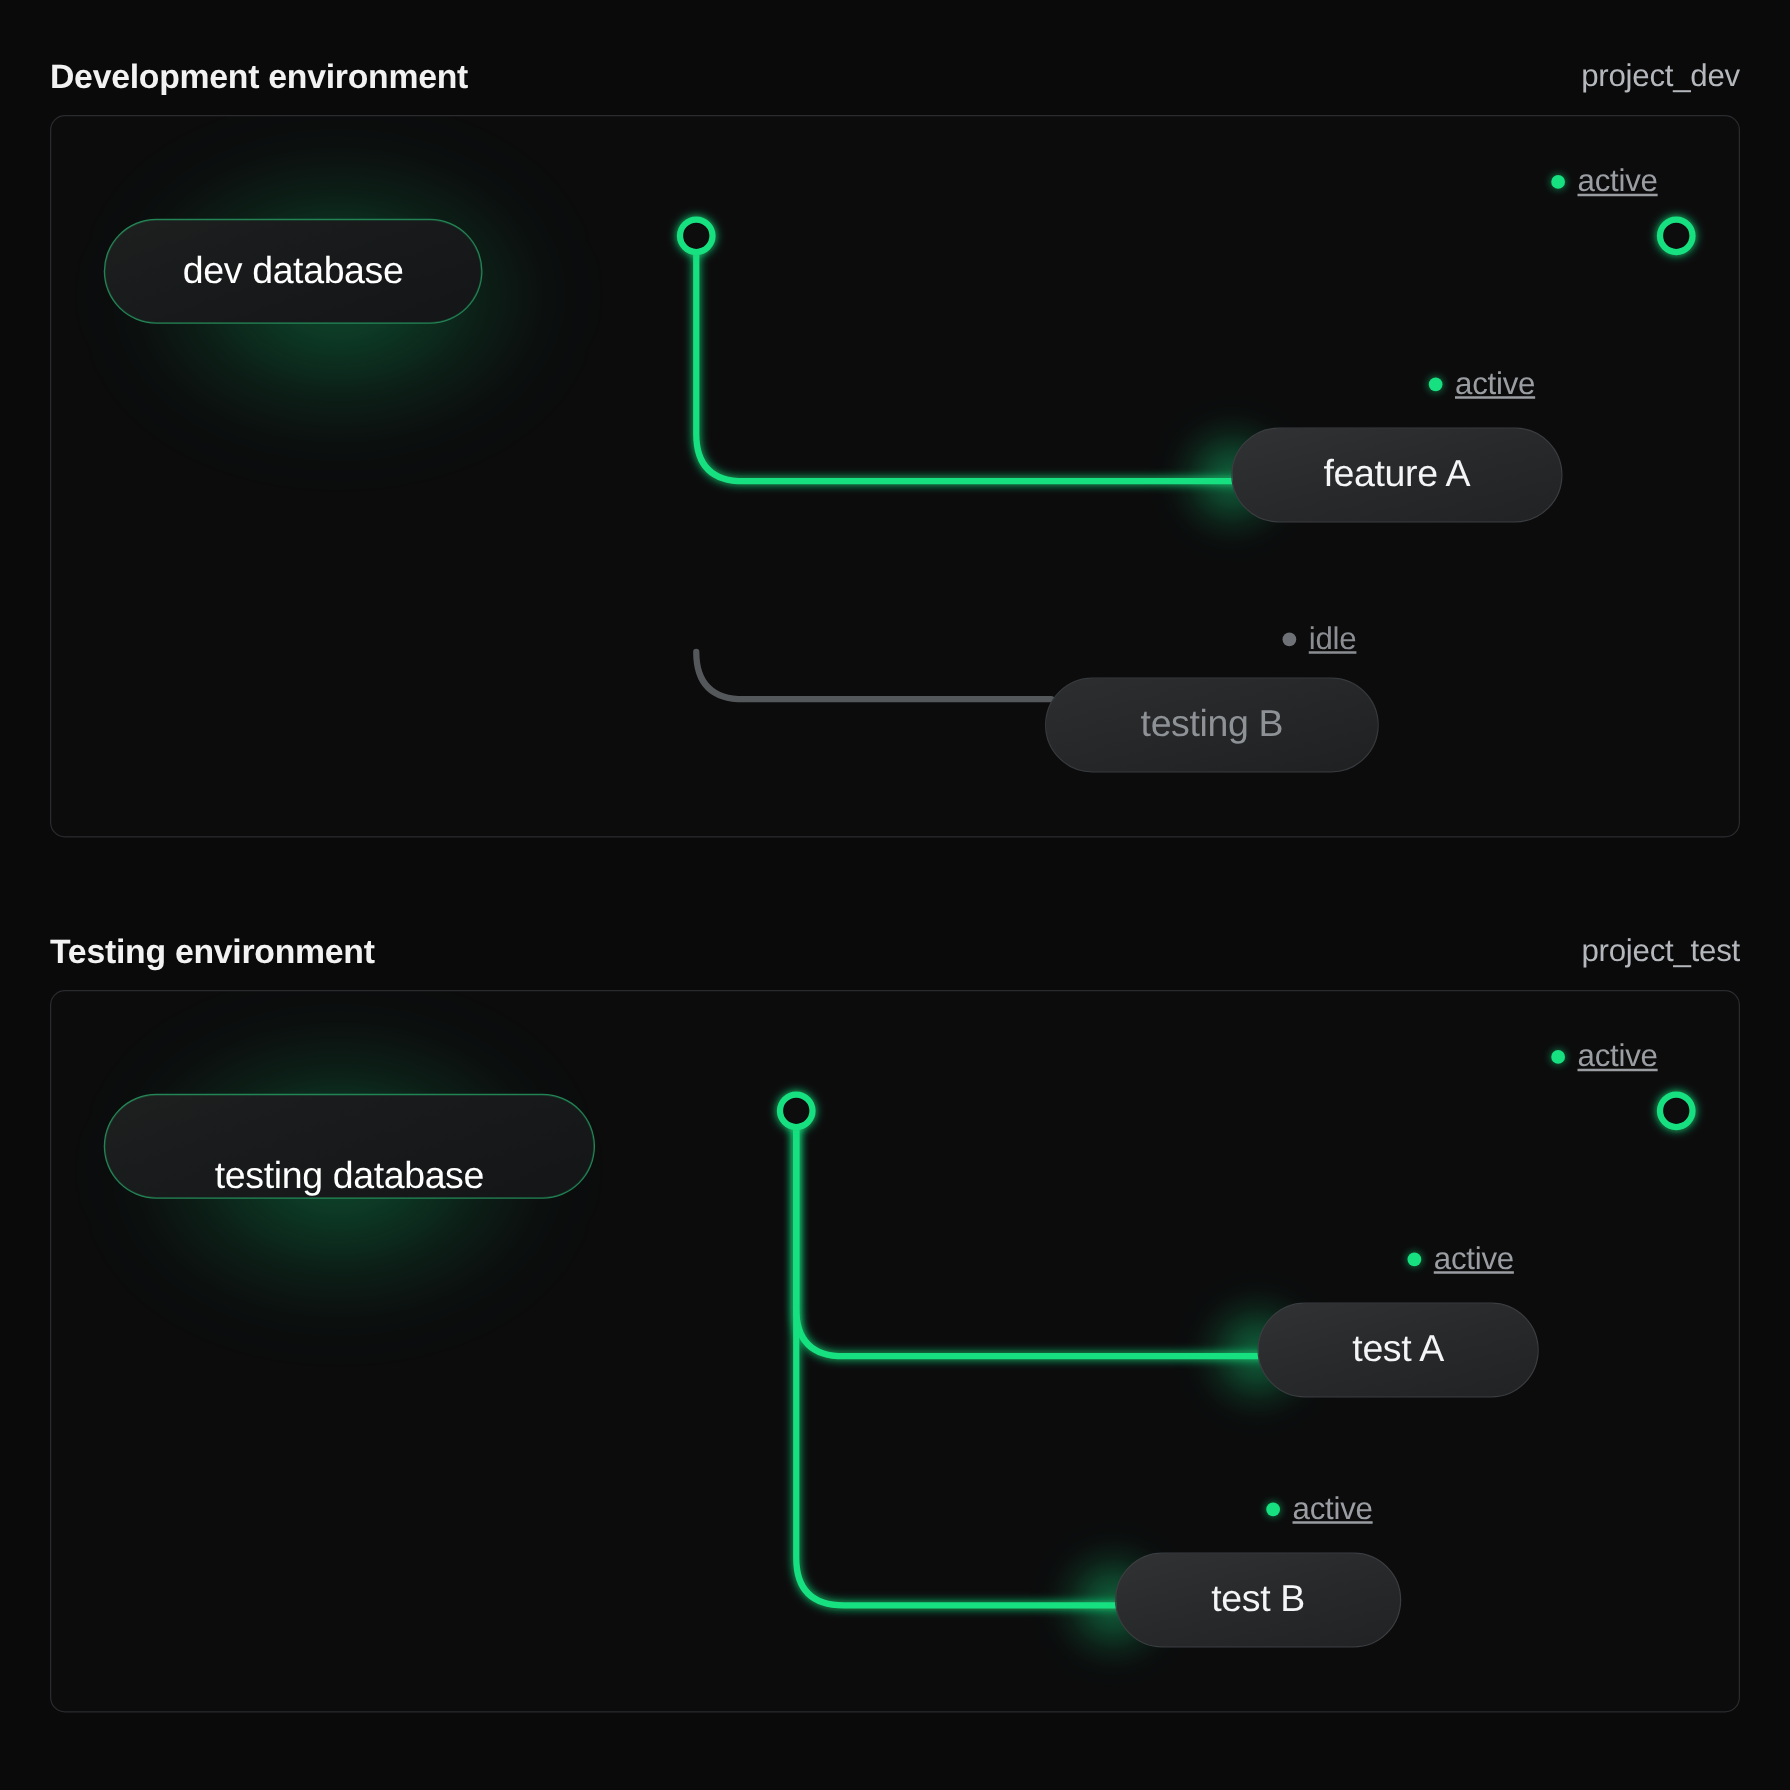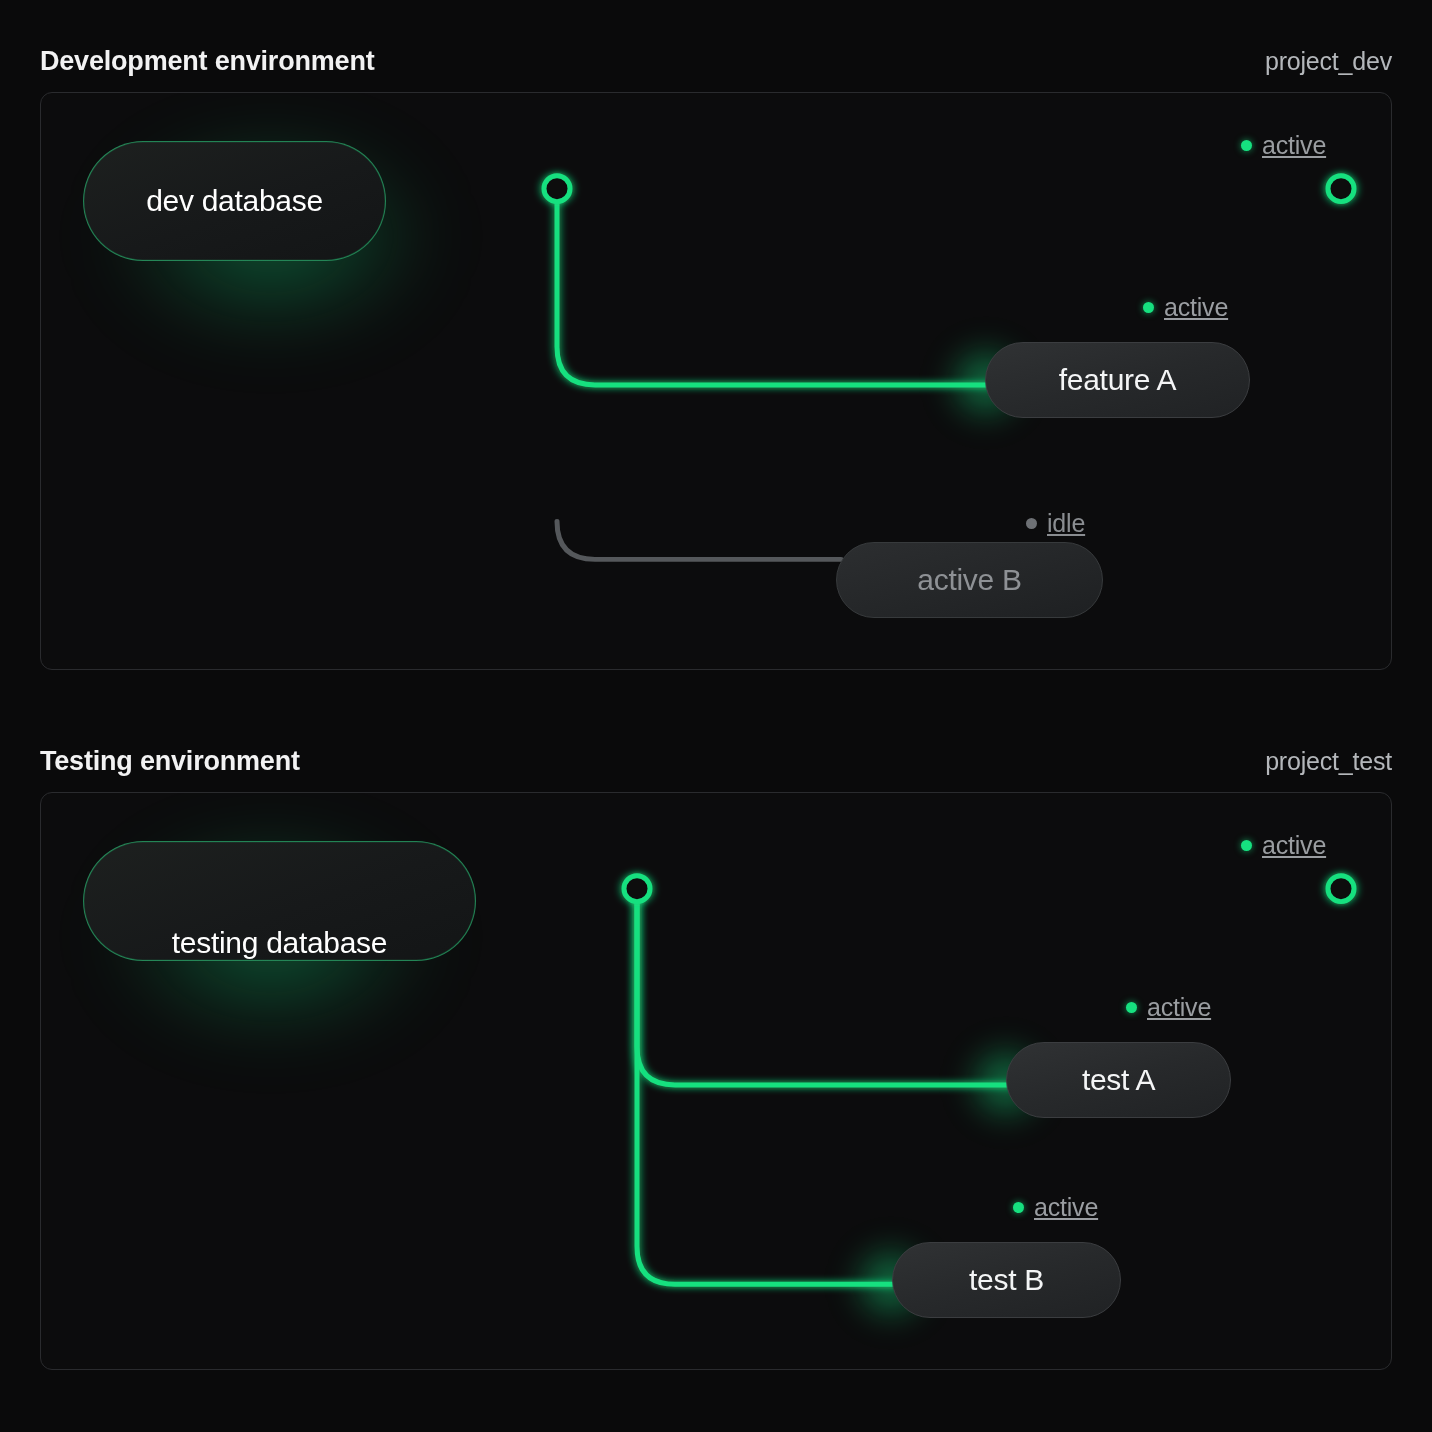--- a/index.html
+++ b/index.html
@@ -91,24 +91,25 @@
     border-radius: 999px;
     white-space: nowrap;
     z-index: 4;
   }
   .node-label {
     font-size: 30px;
     letter-spacing: -0.3px;
   }
 
   .node-db {
-    height: 120px;
+    height: 84px;
     background: linear-gradient(160deg, #1d201f 0%, #17191a 55%, #131516 100%);
     border: 1px solid rgba(45,220,135,0.55);
     box-shadow: 0 0 0 0.5px rgba(45,220,135,0.18) inset;
+    margin-top: 34px;
   }
   .node-db .node-label { color: #ffffff; }
 
   .node-task {
     height: 76px;
     background: linear-gradient(165deg, #303234 0%, #27292b 50%, #202224 100%);
     border: 1px solid #3b3d40;
   }
   .node-task .node-label { color: #f4f5f6; }
 
@@ -191,35 +192,35 @@
       <div class="status status-active" style="left:1200px; top:38px;">
         <span class="status-dot"></span>
         <span class="status-text">active</span>
       </div>
 
       <div class="status status-active" style="left:1102px; top:200px;">
         <span class="status-dot"></span>
         <span class="status-text">active</span>
       </div>
 
-      <div class="status status-idle" style="left:985px; top:416px;">
+      <div class="status status-idle" style="left:985px; top:404px;">
         <span class="status-dot"></span>
         <span class="status-text">idle</span>
       </div>
 
       <div class="node node-db" style="left:42px; top:48px; width:303px;">
         <span class="node-label">dev database</span>
       </div>
 
       <div class="node node-task" style="left:944px; top:249px; width:265px;">
         <span class="node-label">feature A</span>
       </div>
 
       <div class="node node-task node-idle" style="left:795px; top:449px; width:267px;">
-        <span class="node-label">active B</span>
+        <span class="node-label">testing B</span>
       </div>
 
     </div>
   </div>
 
   <div class="section" style="top:730px;">
 
     <div class="section-header">
       <div class="section-title">Testing environment</div>
       <div class="section-project">project_test</div>

